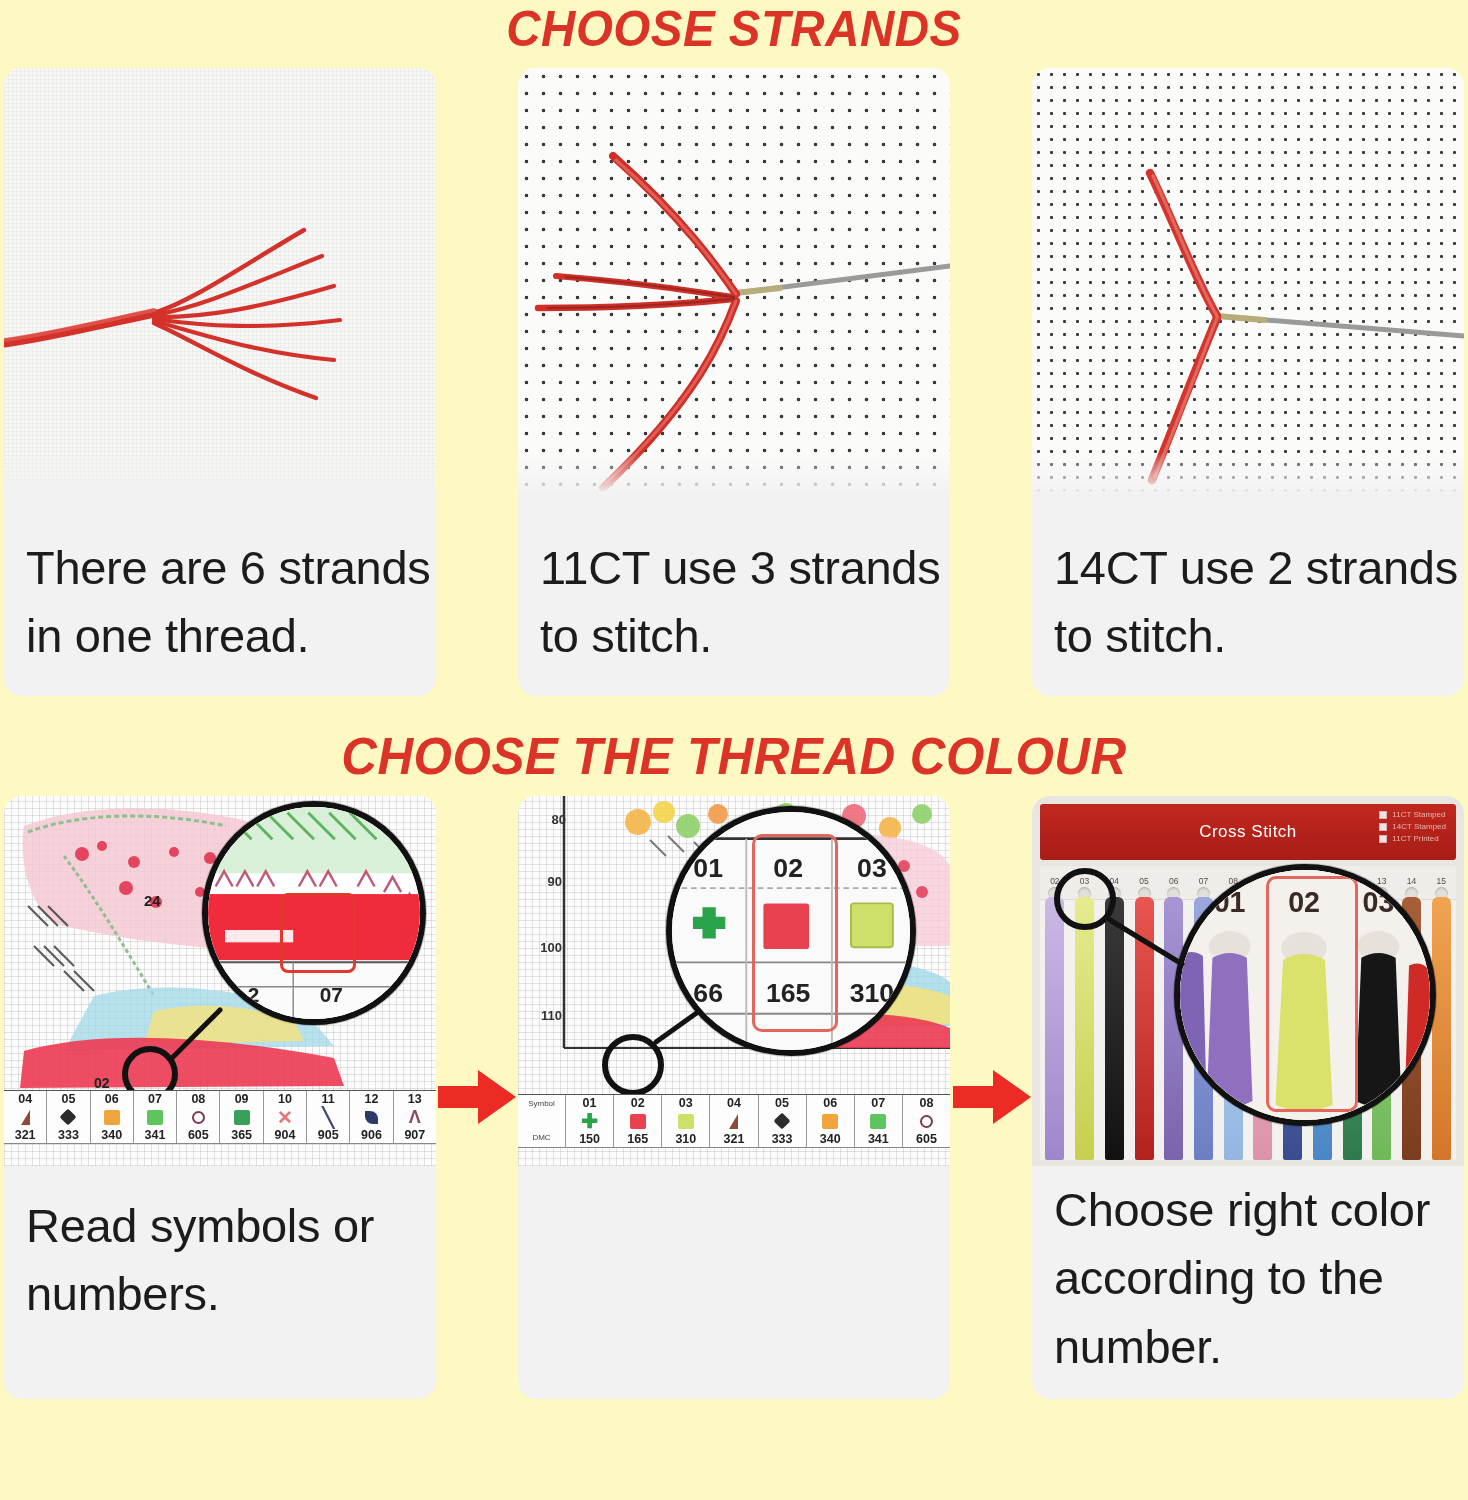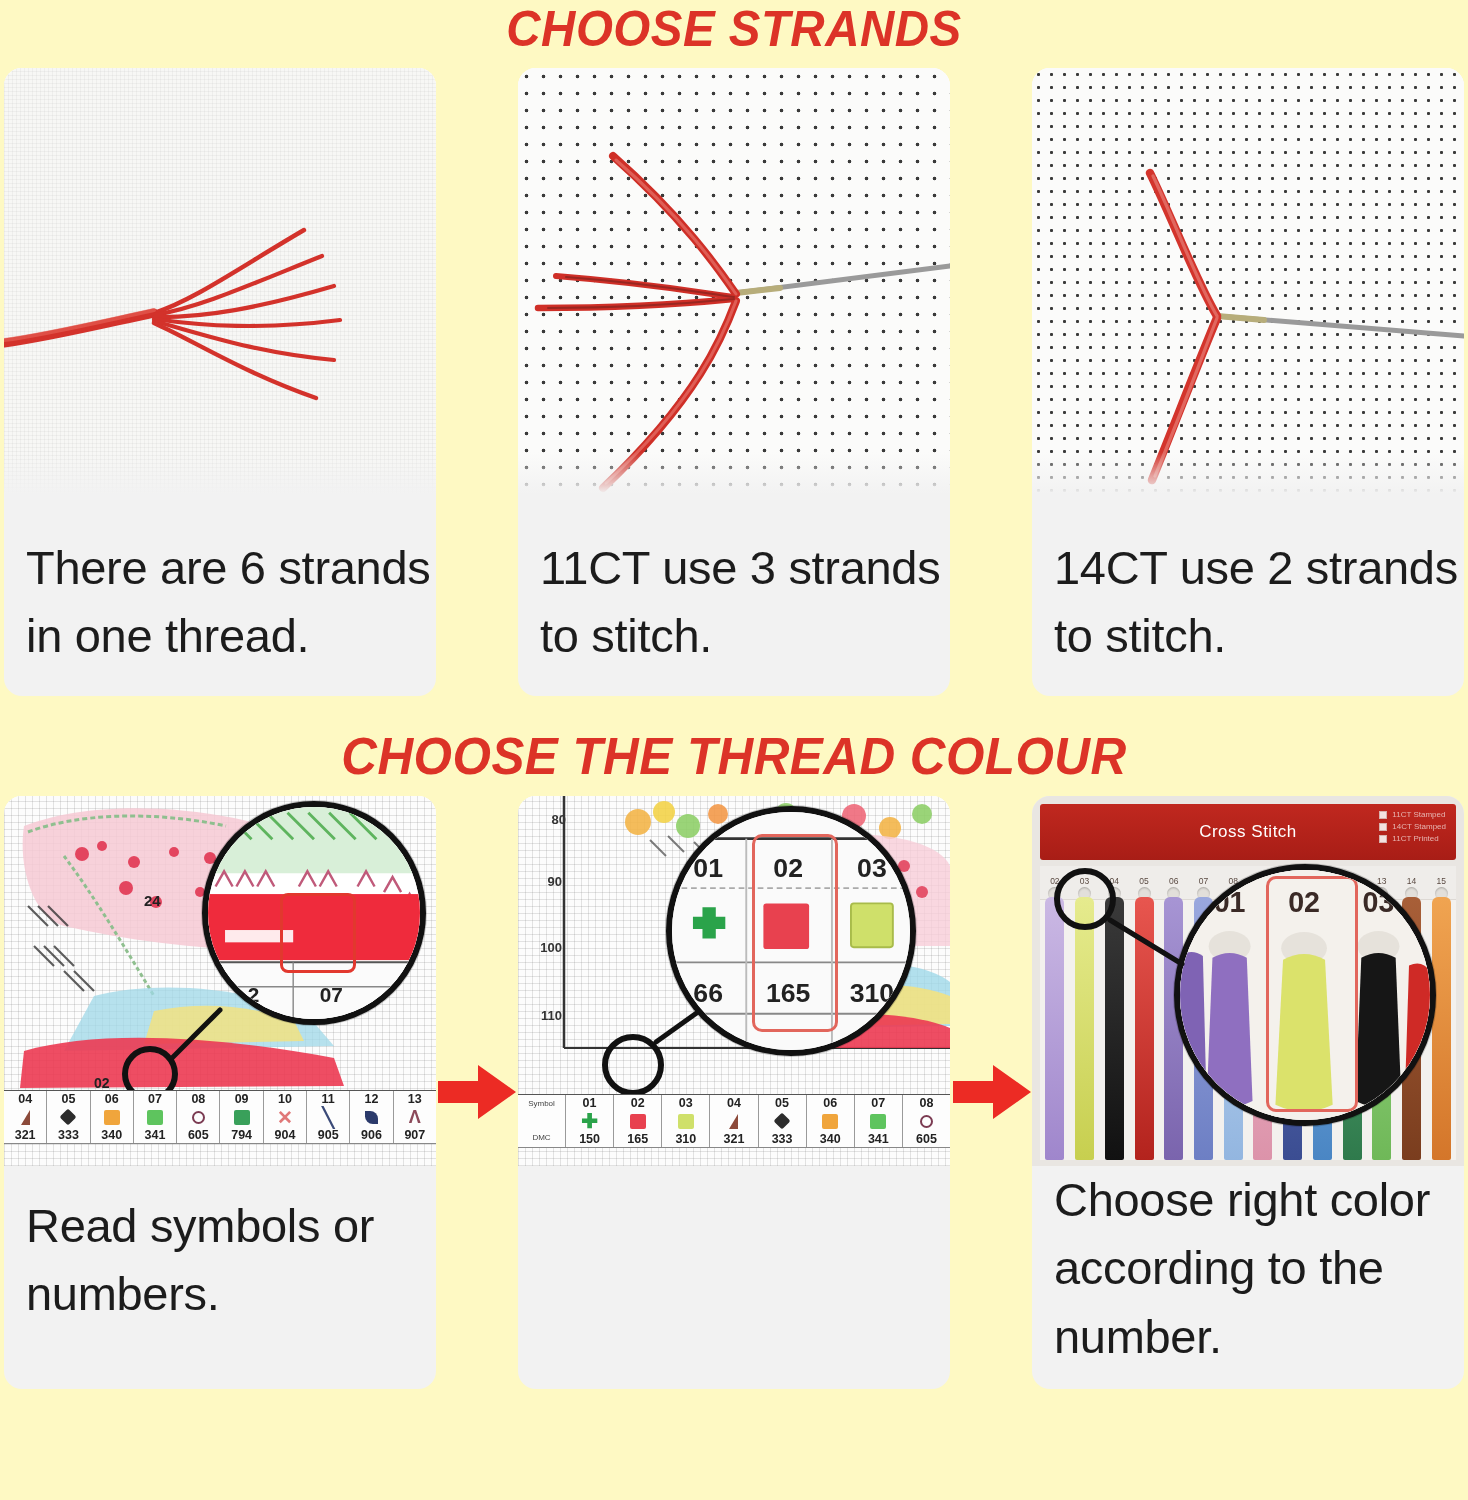--- a/index.html
+++ b/index.html
@@ -348,21 +348,21 @@
             <span class="lsym">
                 <i class="sym-ring"></i>
               </span>
             <span class="lcode">605</span>
           </div>
           <div class="lcell">
             <span class="lnum">09</span>
             <span class="lsym">
                 <i class="sym-sq" style="background:#39a05a"></i>
               </span>
-            <span class="lcode">794</span>
+            <span class="lcode">365</span>
           </div>
           <div class="lcell">
             <span class="lnum">10</span>
             <span class="lsym sym-x">✕</span>
             <span class="lcode">904</span>
           </div>
           <div class="lcell">
             <span class="lnum">11</span>
             <span class="lsym sym-slash">╲</span>
             <span class="lcode">905</span>
@@ -646,20 +646,20 @@
           </svg>
           <div class="hl-box" style="left:86px;top:6px;width:92px;height:236px;border-color:#e2665c;border-radius:10px;"></div>
         </div>
 
         <div class="mag-small" style="left:22px; top:72px; width:62px; height:62px;"></div>
         <svg style="position:absolute;left:0;top:0;width:100%;height:100%;pointer-events:none;" viewBox="0 0 432 370">
           <line x1="78" y1="124" x2="150" y2="168" stroke="#111" stroke-width="5" stroke-linecap="round"></line>
         </svg>
       </div>
 
-      <div class="caption" style="padding-top:0;padding-bottom:18px;">
+      <div class="caption" style="padding-top:10px;padding-bottom:18px;">
         <span class="ln">Choose right color</span>
         <span class="ln">according to the</span>
         <span class="ln">number.</span>
       </div>
     </div>
   </div>
 </div>
 
 </body></html>

